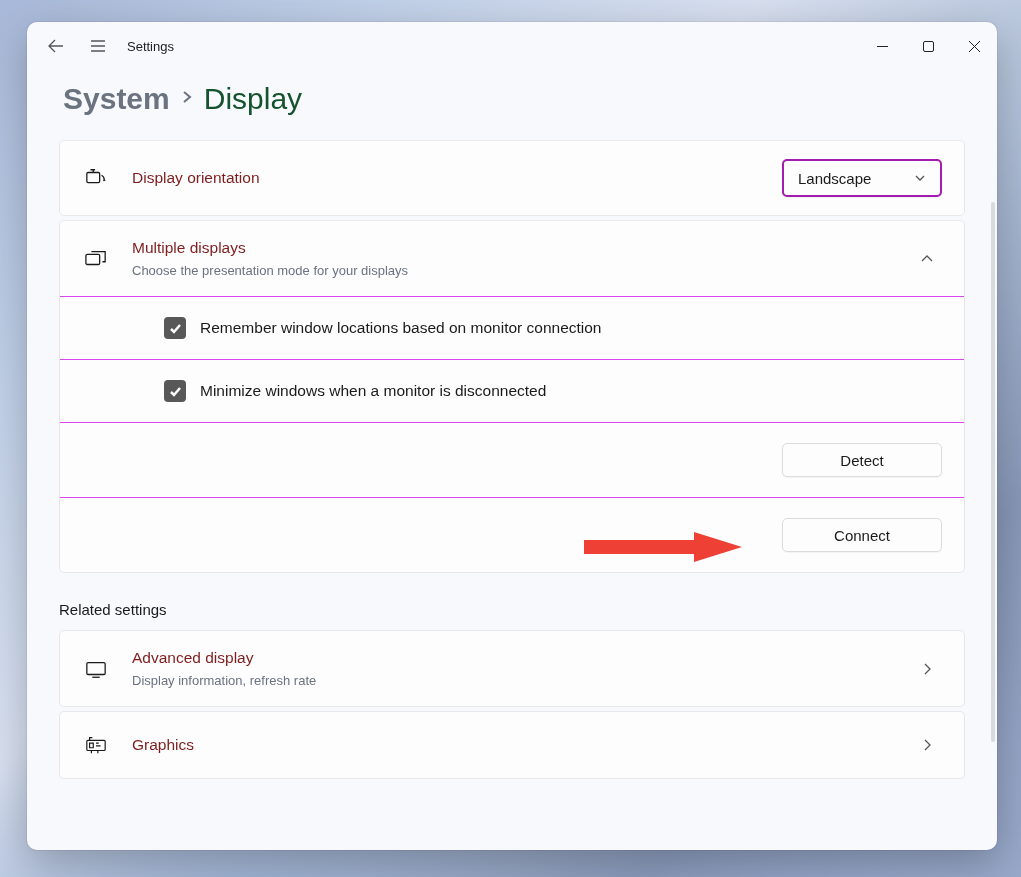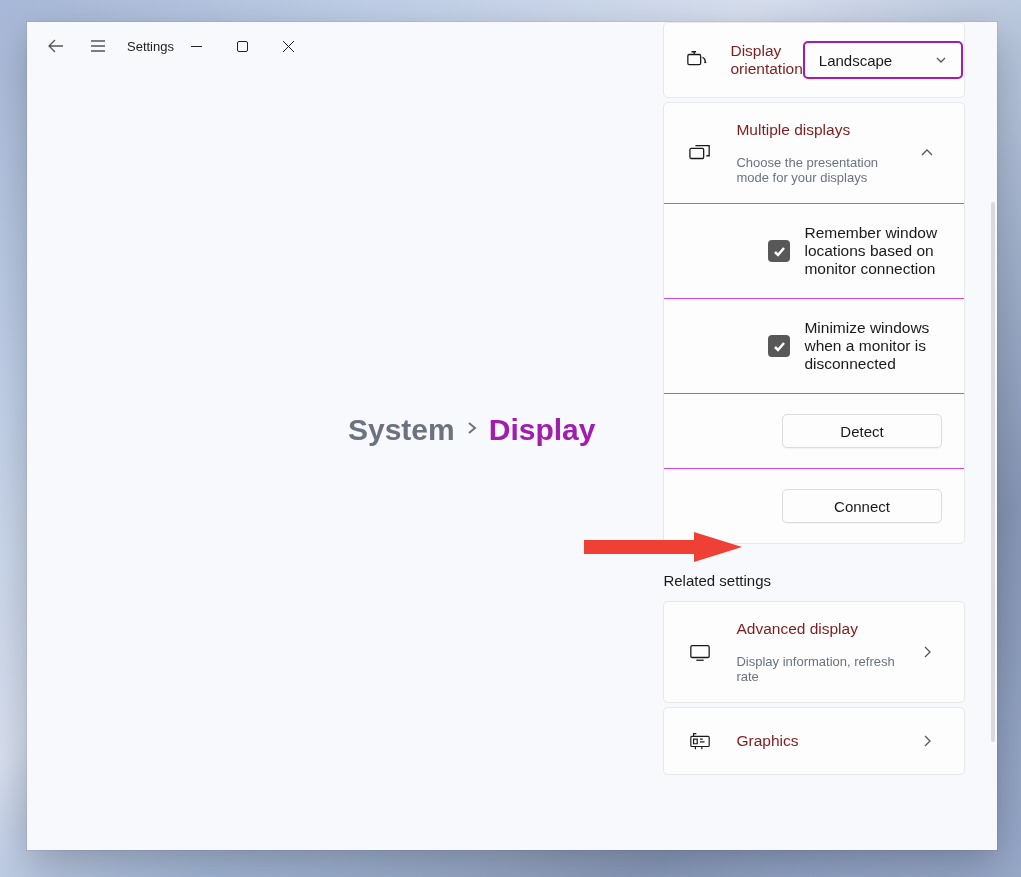--- a/index.html
+++ b/index.html
@@ -15,58 +15,58 @@
     background:
       radial-gradient(ellipse 600px 400px at 20% 110%, rgba(120,150,200,.5), transparent 60%),
       radial-gradient(ellipse 500px 300px at 80% 90%, rgba(160,180,220,.4), transparent 60%),
       radial-gradient(ellipse 400px 300px at 50% 50%, rgba(200,215,240,.3), transparent 70%);
   }
   .window {
     position: absolute;
     left: 27px; top: 22px;
     width: 970px; height: 828px;
     background: #f7f9fc;
-    border-radius: 0;
+    border-radius: 10px;
     box-shadow: 0 12px 40px rgba(0,0,0,.25), 0 0 0 1px rgba(0,0,0,.05);
-    display: flex; flex-direction: row;
+    display: flex; flex-direction: column;
     overflow: hidden;
   }
   .titlebar { height: 48px; display: flex; align-items: center; padding-left: 8px; }
   .titlebar-left { display: flex; align-items: center; gap: 0; }
   .back-btn, .nav-btn { width: 42px; height: 40px; display: flex; align-items: center; justify-content: center; color: #555; border-radius: 4px; }
   .back-btn svg, .nav-btn svg { width: 16px; height: 16px; }
   .app-title { font-size: 13px; color: #222; margin-left: 8px; }
   .spacer { flex: 1; }
   .win-controls { display: flex; }
   .win-btn { width: 46px; height: 38px; display: flex; align-items: center; justify-content: center; color: #222; }
   .win-btn svg { width: 11px; height: 11px; }
 
   .breadcrumb { padding: 12px 36px 24px 36px; display: flex; align-items: center; gap: 10px; }
   .breadcrumb .parent { font-size: 30px; font-weight: 600; color: #6b7280; }
   .breadcrumb .chev { color: #6b7280; }
-  .breadcrumb .current { font-size: 30px; font-weight: 700; color: #a21caf; }
+  .breadcrumb .current { font-size: 30px; font-weight: 400; color: #14532d; }
 
   .content { flex: 1; overflow-y: auto; padding: 0 32px 20px 32px; }
 
   .card {
     background: #fdfdfe;
     border: 1px solid #e8e8ec;
     border-radius: 5px;
     margin-bottom: 4px;
   }
   .card-row {
     display: flex; align-items: center;
     padding: 18px 22px;
     min-height: 66px;
   }
   .row-icon { width: 28px; display: flex; justify-content: center; margin-right: 22px; color: #1a1a1a; }
   .row-icon svg { width: 22px; height: 22px; stroke: currentColor; }
   .row-text { flex: 1; }
   .row-title { font-size: 15.5px; color: #7f1d1d; }
-  .row-sub { font-size: 13px; color: #6b7280; margin-top: 16px; }
+  .row-sub { font-size: 13px; color: #6b7280; margin-top: 6px; }
   .row-control { display: flex; align-items: center; gap: 12px; }
 
   .select {
     display: flex; align-items: center; justify-content: space-between;
     width: 160px; height: 38px; padding: 0 14px;
     background: #fdfdfe; border: 2px solid #a21caf; border-radius: 5px;
     font-size: 15px; color: #1a1a1a;
     box-shadow: 0 1px 1px rgba(0,0,0,.04);
   }
   .select .chev-down { color: #555; }

